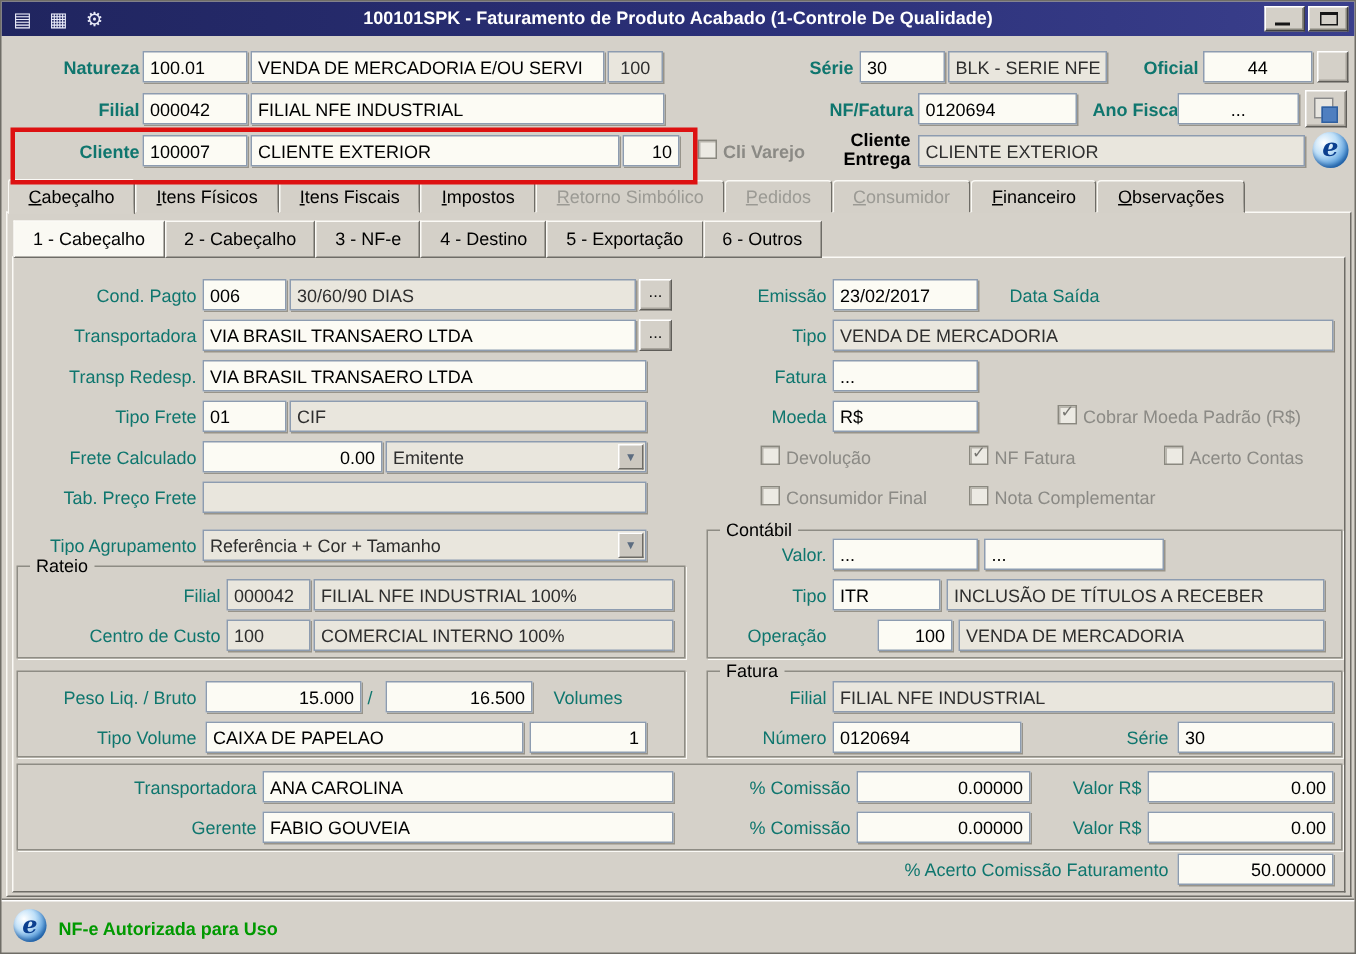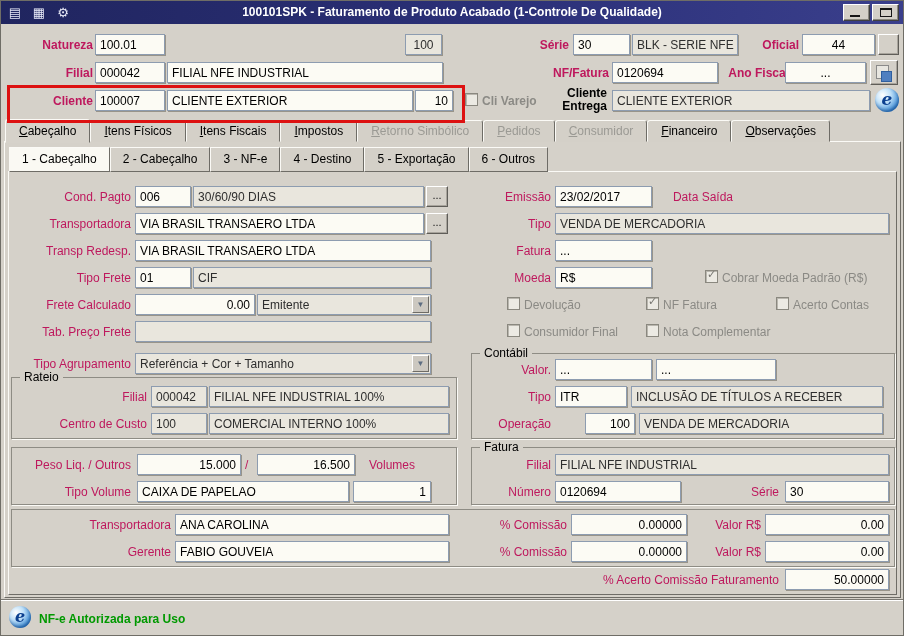--- a/index.html
+++ b/index.html
@@ -13,21 +13,21 @@
   .tb-icon { width:20px; height:17px; font-size:13px; line-height:17px; text-align:center; color:#e8eaf8; }
   .tb-title { position:absolute; left:0; top:0; width:100%; height:23px; line-height:23px;
               text-align:center; color:#ffffff; font-size:12px; font-weight:bold; }
   .winbtn { position:absolute; top:3px; width:27px; height:17px; background:#d4d0c8;
             border:1px solid; border-color:#ffffff #404040 #404040 #ffffff;
             box-shadow:inset -1px -1px 0 #8a887f; box-sizing:border-box; }
   .glyph-min { position:absolute; left:6px; bottom:3px; width:10px; height:2px; background:#161616; }
   .glyph-max { position:absolute; left:7px; top:3px; width:12px; height:9px;
                border:1px solid #161616; border-top-width:2px; box-sizing:border-box; }
   
-  .lbl { position:absolute; font-size:12px; text-align:right; white-space:nowrap; color:#be185d; }
+  .lbl { position:absolute; font-size:12px; text-align:right; white-space:nowrap; color:#0f766e; }
   .lbl.b { font-weight:bold; }
   .lbl.left { text-align:left; }
   .lbl.dis { color:#8b8a85; }
   .fld { position:absolute; height:21px; box-sizing:border-box; border:1px solid #8d9cb0;
          background:#fcfbf4; padding:3px 4px 0 4px; font-size:12px; line-height:15px;
          white-space:nowrap; overflow:hidden; box-shadow:1px 1px 0 #98948a; }
   .fld.ro { background:#e9e6dd; color:#2e2e2e; }
   .fld.num { text-align:right; }
   .fld.ctr { text-align:center; }
   .combo-arrow { position:absolute; right:1px; top:1px; width:17px; height:17px; background:#ccc8c0;
@@ -93,20 +93,21 @@
     <div class="winbtn" style="right:33px">
         <span class="glyph-min"></span>
       </div>
     <div class="winbtn" style="right:4px">
         <span class="glyph-max"></span>
       </div>
   </div>
 
   <div class="lbl b" style="left:8px;top:37px;width:84px">Natureza</div>
   <div class="fld" style="left:94px;top:33px;width:70px">100.01</div>
+  <div class="fld" style="left:166px;top:33px;width:236px">VENDA DE MERCADORIA E/OU SERVI</div>
   <div class="fld ro ctr" style="left:404px;top:33px;width:37px">100</div>
   <div class="lbl b" style="left:498px;top:37px;width:70px">Série</div>
   <div class="fld" style="left:572px;top:33px;width:57px">30</div>
   <div class="fld ro" style="left:631px;top:33px;width:106px">BLK - SERIE NFE</div>
   <div class="lbl b" style="left:750px;top:37px;width:48px">Oficial</div>
   <div class="fld ctr" style="left:801px;top:33px;width:73px">44</div>
   <div class="btn3d" style="left:877px;top:33px;width:21px;height:21px"></div>
 
   <div class="lbl b" style="left:8px;top:65px;width:84px">Filial</div>
   <div class="fld" style="left:94px;top:61px;width:70px">000042</div>
@@ -194,21 +195,21 @@
     <span class="grp-title">Rateio</span>
   </div>
   <div class="lbl" style="left:24px;top:389px;width:122px">Filial</div>
   <div class="fld ro" style="left:150px;top:385px;width:56px">000042</div>
   <div class="fld ro" style="left:208px;top:385px;width:240px">FILIAL NFE INDUSTRIAL 100%</div>
   <div class="lbl" style="left:24px;top:416px;width:122px">Centro de Custo</div>
   <div class="fld ro" style="left:150px;top:412px;width:56px">100</div>
   <div class="fld ro" style="left:208px;top:412px;width:240px">COMERCIAL INTERNO 100%</div>
 
   <div class="grp" style="left:10px;top:446px;width:446px;height:58px"></div>
-  <div class="lbl" style="left:8px;top:457px;width:122px">Peso Liq. / Outros</div>
+  <div class="lbl" style="left:8px;top:457px;width:122px">Peso Liq. / Bruto</div>
   <div class="fld num" style="left:136px;top:453px;width:104px">15.000</div>
   <div class="lbl left" style="left:244px;top:457px;width:10px">/</div>
   <div class="fld num" style="left:256px;top:453px;width:98px">16.500</div>
   <div class="lbl left" style="left:368px;top:457px;width:70px">Volumes</div>
   <div class="lbl" style="left:8px;top:484px;width:122px">Tipo Volume</div>
   <div class="fld" style="left:136px;top:480px;width:212px">CAIXA DE PAPELAO</div>
   <div class="fld num" style="left:352px;top:480px;width:78px">1</div>
 
   <div class="lbl" style="left:440px;top:189px;width:110px">Emissão</div>
   <div class="fld" style="left:554px;top:185px;width:97px">23/02/2017</div>

